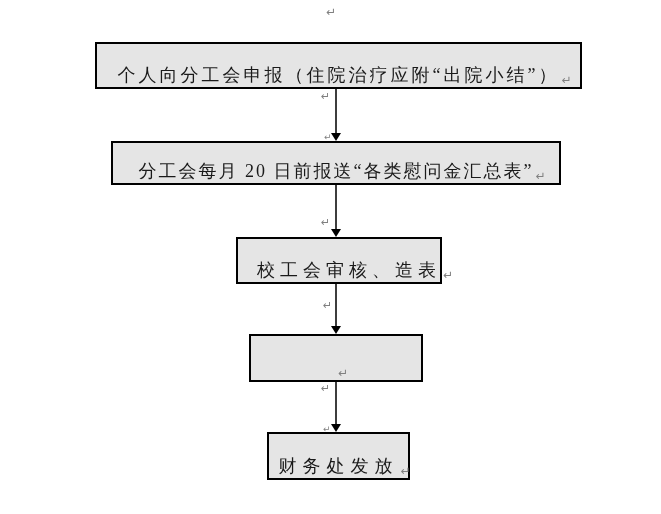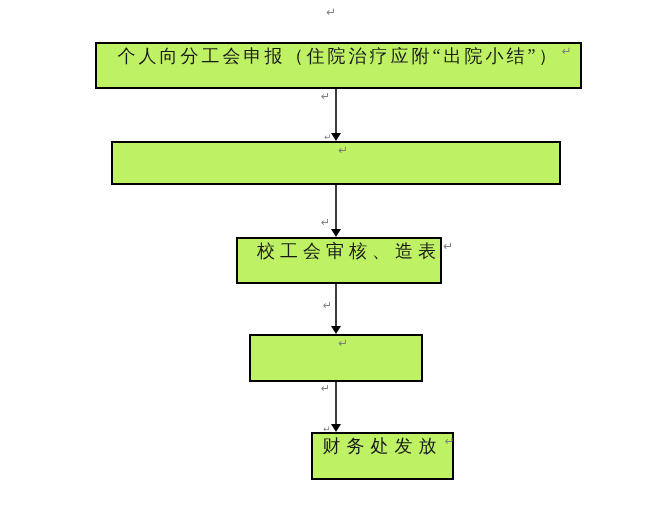--- a/index.html
+++ b/index.html
@@ -12,23 +12,23 @@
     width: 661px;
     height: 514px;
     background: #ffffff;
     overflow: hidden;
     font-family: "Liberation Serif", "DejaVu Serif", serif;
   }
   .flow-box {
     position: absolute;
     box-sizing: border-box;
     border: 2px solid #000000;
-    background: #bef264;
+    background: #e5e5e5;
     display: flex;
-    align-items: flex-start;
+    align-items: flex-end;
     justify-content: center;
     text-align: center;
     white-space: nowrap;
     padding-left: 12px;
   }
   .flow-box .label {
     font-size: 18px;
     color: #1a1a1a;
     letter-spacing: 3px;
   }
@@ -63,21 +63,21 @@
   }
 
   
   #box-1 { left: 95px;  top: 42px;  width: 487px; height: 47px; }
   #box-2 { left: 111px; top: 141px; width: 450px; height: 44px; }
   #box-2 .label { letter-spacing: 2px; }
   #box-3 { left: 236px; top: 237px; width: 206px; height: 47px; }
   #box-3 .label { letter-spacing: 5px; margin-left: 20px; }
   #box-4 { left: 249px; top: 334px; width: 174px; height: 48px; }
   #box-4 .label { letter-spacing: 4px; }
-  #box-5 { left: 267px; top: 432px; width: 143px; height: 48px; margin-left: 44px; }
+  #box-5 { left: 267px; top: 432px; width: 143px; height: 48px; }
   #box-5 .label { letter-spacing: 6px; }
 
   
   #line-1 { left: 335px; top: 89px;  height: 45px; }
   #head-1 { left: 331px; top: 133px; }
   #line-2 { left: 335px; top: 185px; height: 44px; }
   #head-2 { left: 331px; top: 229px; }
   #line-3 { left: 335px; top: 284px; height: 42px; }
   #head-3 { left: 331px; top: 326px; }
   #line-4 { left: 335px; top: 382px; height: 42px; }
@@ -103,20 +103,21 @@
     <span class="label">个人向分工会申报（住院治疗应附“出院小结”）</span>
       <span class="pilcrow-inline">↵</span>
   </div>
 
   <div class="connector-line" id="line-1"></div>
   <div class="arrow-head" id="head-1"></div>
   <span class="pilcrow" id="pmark-c1">↵</span>
   <span class="pilcrow" id="pmark-c1b">↵</span>
 
   <div class="flow-box" id="box-2">
+    <span class="label">分工会每月 20 日前报送“各类慰问金汇总表”</span>
       <span class="pilcrow-inline">↵</span>
   </div>
 
   <div class="connector-line" id="line-2"></div>
   <div class="arrow-head" id="head-2"></div>
   <span class="pilcrow" id="pmark-c2">↵</span>
 
   <div class="flow-box" id="box-3">
     <span class="label">校工会审核、造表</span>
       <span class="pilcrow-inline">↵</span>

